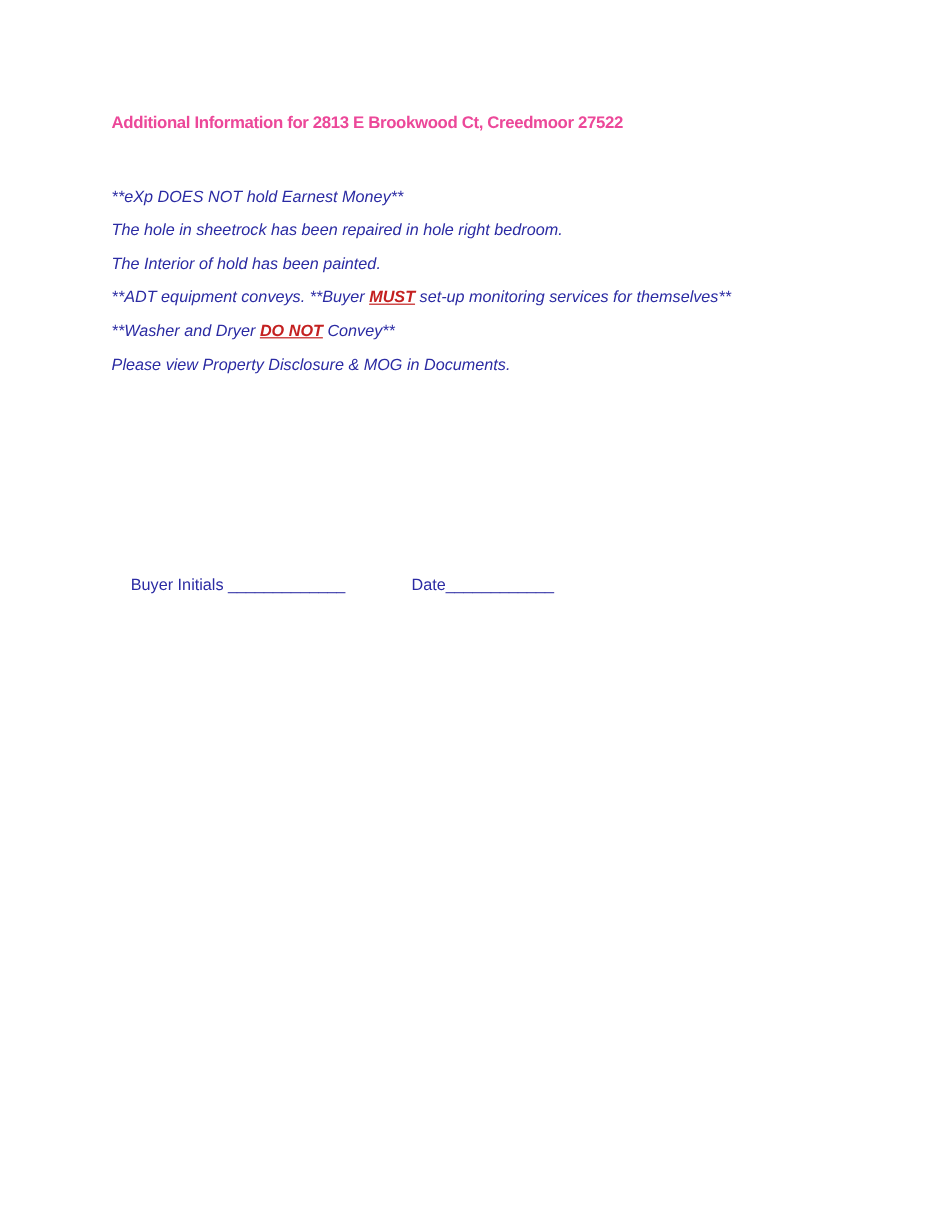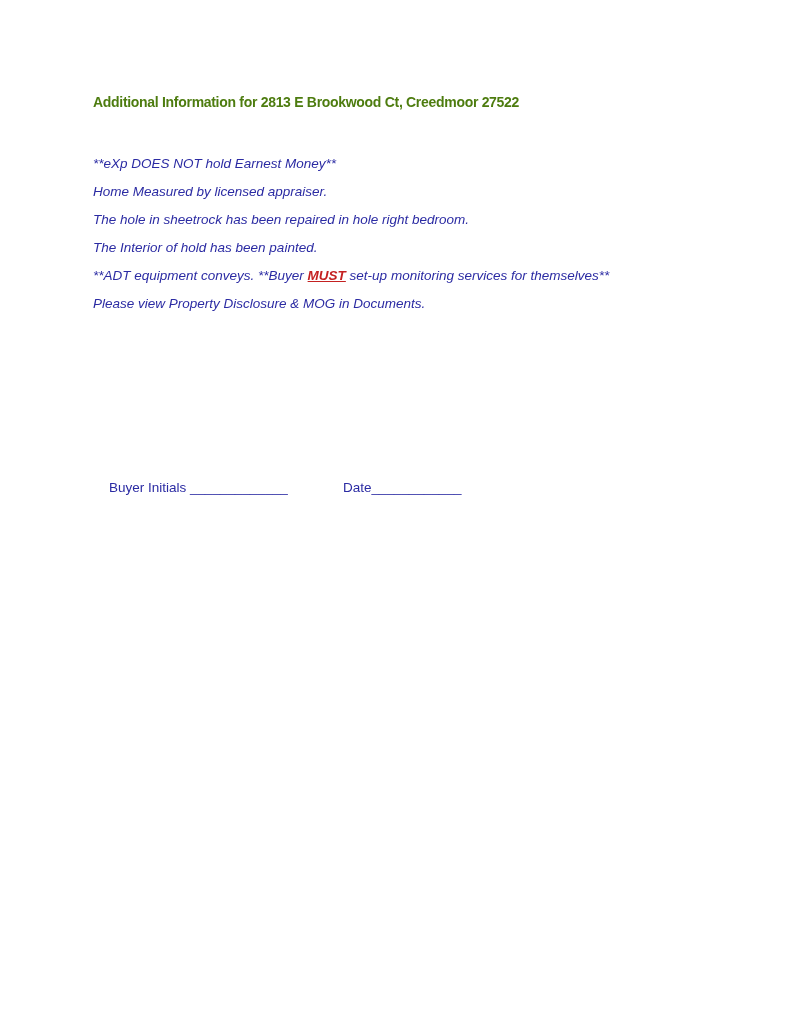--- a/index.html
+++ b/index.html
@@ -13,21 +13,21 @@
     color: #2B2BA3;
   }
   .title {
     position: absolute;
     left: 93px;
     top: 94px;
     margin: 0;
     font-size: 14px;
     font-weight: bold;
     letter-spacing: -0.3px;
-    color: #4d7c0f;
+    color: #ec4899;
     white-space: nowrap;
   }
   .notes {
     position: absolute;
     left: 93px;
     top: 150px;
   }
   .notes p {
     margin: 0;
     font-size: 13.5px;
@@ -61,28 +61,28 @@
 </head>
 <body>
 
 <div class="page">
 
   <h1 class="title">Additional Information for 2813 E Brookwood Ct, Creedmoor 27522</h1>
 
   <div class="notes">
     <p><span>**eXp DOES NOT hold Earnest Money**</span></p>
 
-    <p><span>Home Measured by licensed appraiser.</span></p>
 
     <p><span>The hole in sheetrock has been repaired in hole right bedroom.</span></p>
 
     <p><span>The Interior of hold has been painted.</span></p>
 
     <p><span>**ADT equipment conveys. **Buyer </span><span class="seg-red">MUST</span><span> set-up monitoring services for themselves**</span></p>
 
+    <p><span>**Washer and Dryer </span><span class="seg-red">DO NOT</span><span> Convey**</span></p>
 
     <p><span>Please view Property Disclosure &amp; MOG in Documents.</span></p>
   </div>
 
   <div class="signatures">
 
     <p class="sig-row"><span class="sig-left"><span>Buyer Initials</span><span> _____________</span></span><span class="sig-right"><span>Date</span><span>____________</span></span></p>
 
 
   </div>

